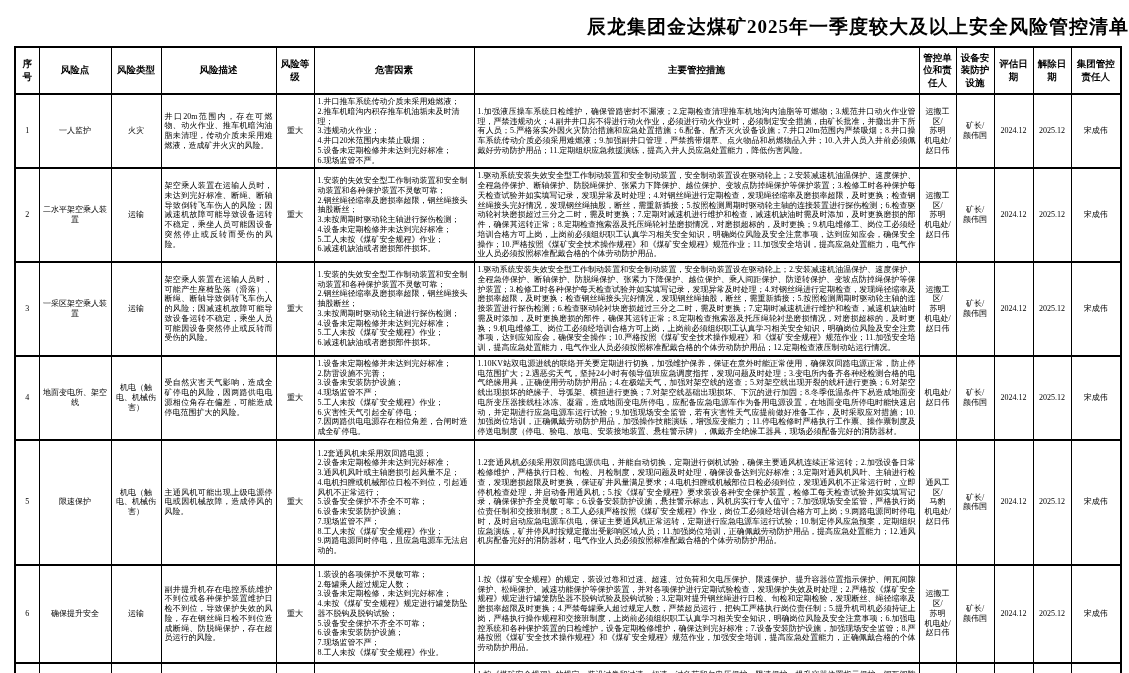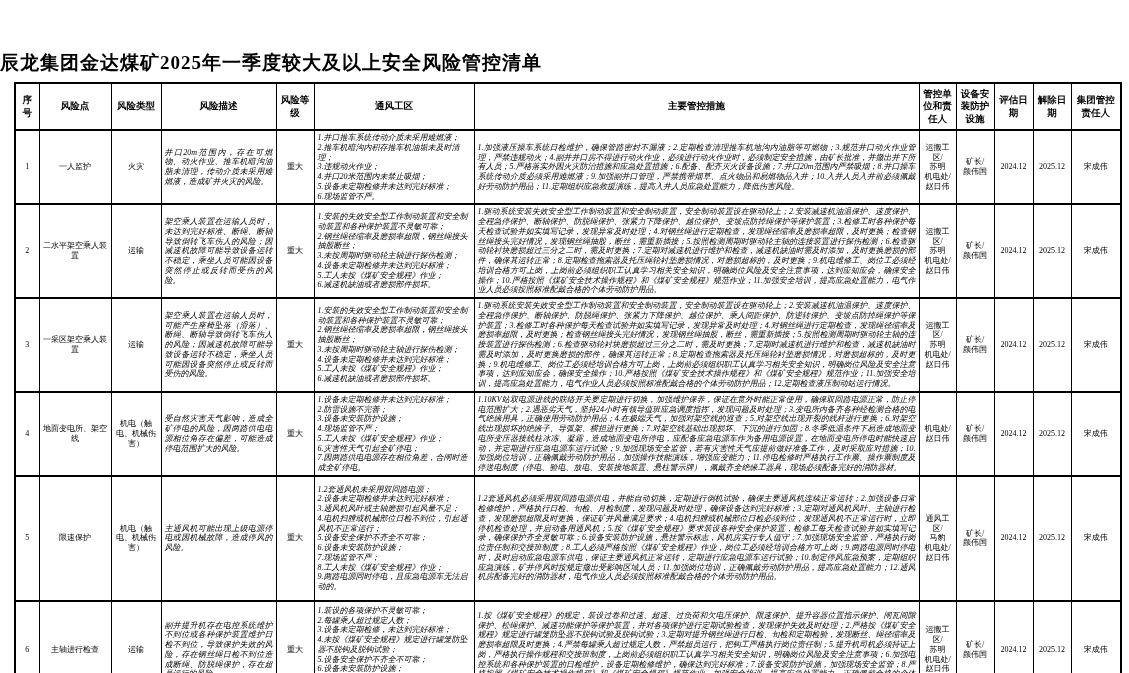--- a/index.html
+++ b/index.html
@@ -4,26 +4,25 @@
 <style>
   html,body{margin:0;padding:0;background:#ffffff;}
   body{
     width:1129px;height:673px;overflow:hidden;
     font-family:"Liberation Serif","DejaVu Serif",serif;
     color:#000;
     -webkit-font-smoothing:antialiased;
   }
   .page{width:1129px;height:673px;position:relative;}
   .doc-title{
-    text-align:left;
+    text-align:right;
     font-size:19px;
     font-weight:bold;
     padding-top:14px;
     letter-spacing:1px;
-    margin-top:36px;
   }
   table.risk{
     border-collapse:collapse;
     table-layout:fixed;
     margin:6px auto 0 14px;
     width:1106px;
     border:2px solid #000;
   }
   table.risk th, table.risk td{
     border:1px solid #000;
@@ -38,21 +37,21 @@
     font-weight:bold;
     text-align:center;
     padding:4px 2px;
     line-height:1.3;
   }
   table.risk td{
     font-size:8px;
     line-height:1.22;
   }
   td.center{text-align:center;}
-  td.top{vertical-align:top;font-style:italic;}
+  td.top{vertical-align:top;}
   td.pre{white-space:pre-line;}
   td.just{text-align:justify;}
   .measures{font-size:7.6px;line-height:1.25;}
 </style>
 </head>
 <body>
 
 <div class="page">
   <div class="doc-title">辰龙集团金达煤矿2025年一季度较大及以上安全风险管控清单</div>
 
@@ -71,21 +70,21 @@
         <col style="width:38px">
         <col style="width:50px">
     </colgroup>
     <thead>
       <tr>
         <th>序号</th>
         <th>风险点</th>
         <th>风险类型</th>
         <th>风险描述</th>
         <th>风险等级</th>
-        <th>通风工区</th>
+        <th>危害因素</th>
         <th>主要管控措施</th>
         <th>管控单位和责任人</th>
         <th>设备安装防护设施</th>
         <th>评估日期</th>
         <th>解除日期</th>
         <th>集团管控责任人</th>
       </tr>
     </thead>
     <tbody id="body-rows">
         <tr style="height: 56px;">
@@ -200,21 +199,21 @@
 机电处/
 赵日伟</td>
     <td class="center pre">矿长/
 颜伟国</td>
     <td class="center">2024.12</td>
     <td class="center">2025.12</td>
     <td class="center">宋成伟</td>
   </tr>
         <tr style="height: 98px;">
     <td class="center">6</td>
-    <td class="center">主轴进行检查</td>
+    <td class="center">确保提升安全</td>
     <td class="center">运输</td>
     <td class="top just">副井提升机存在电控系统维护不到位或各种保护装置维护日检不到位，导致保护失效的风险，存在钢丝绳日检不到位造成断绳、防脱绳保护，存在超员运行的风险。</td>
     <td class="center">重大</td>
     <td class="top pre">1.装设的各项保护不灵敏可靠；
 2.每罐乘人超过规定人数；
 3.设备未定期检修，未达到完好标准；
 4.未按《煤矿安全规程》规定进行罐笼防坠器不脱钩及脱钩试验；
 5.设备安全保护不齐全不可靠；
 6.设备未安装防护设施；
 7.现场监管不严；

